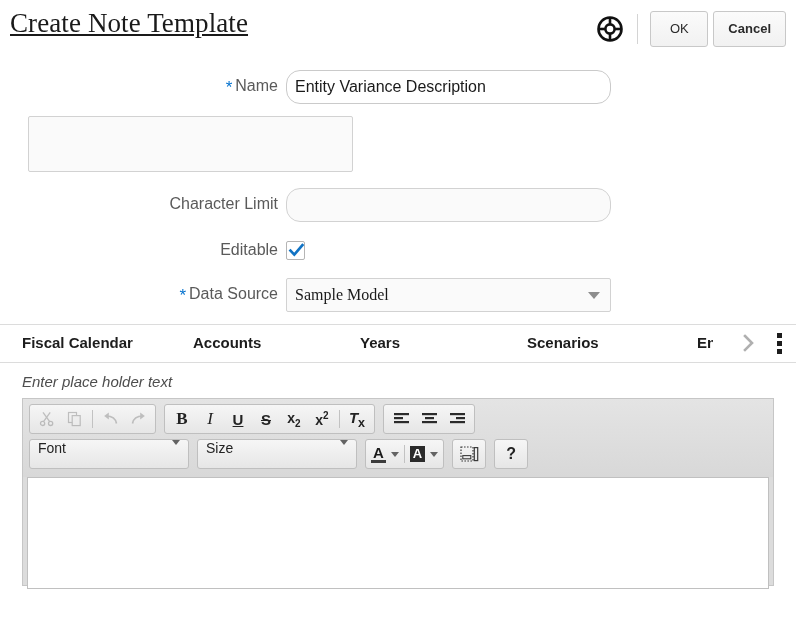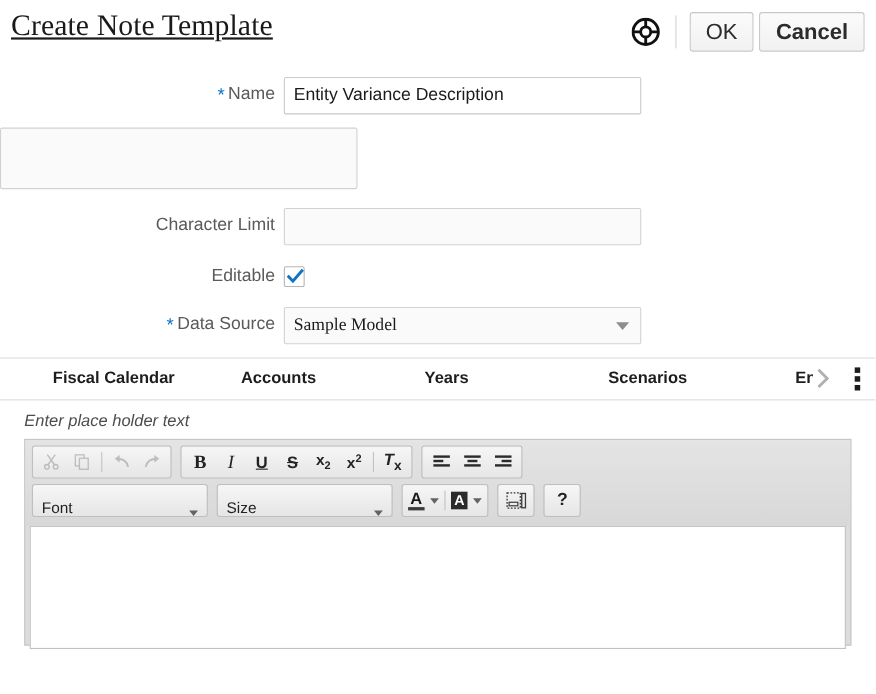--- a/index.html
+++ b/index.html
@@ -57,37 +57,38 @@
   }
   .btn {
     min-width: 58px;
     height: 36px;
     box-sizing: border-box;
     padding: 0 14px;
     background: linear-gradient(to bottom, #fbfbfb 0%, #f1f1f1 100%);
     border: 1px solid #c8c8c8;
     border-radius: 3px;
     font-family: "Liberation Sans", sans-serif;
-    font-size: 20px;
+    font-size: 13px;
     color: #2b2b2b;
     cursor: pointer;
     line-height: 34px;
     text-align: center;
     white-space: nowrap;
   }
   .btn + .btn { margin-left: 5px; font-weight: bold; }
 
   
   .form {
     padding-top: 12px;
   }
   .form-row {
     display: flex;
     align-items: flex-start;
     margin-bottom: 12px;
+    padding-left: 28px;
   }
   .form-label {
     width: 258px;
     box-sizing: border-box;
     padding-right: 8px;
     text-align: right;
     font-size: 16px;
     color: #5a5a5a;
     line-height: 32px;
     white-space: nowrap;
@@ -101,21 +102,21 @@
     top: 2px;
   }
   .field-wrap { flex: 1; }
 
   .text-input {
     width: 325px;
     height: 34px;
     box-sizing: border-box;
     padding: 0 8px;
     border: 1px solid #d2d2d2;
-    border-radius: 2px;
+    border-radius: 14px;
     background: #fafafa;
     font-family: "Liberation Sans", sans-serif;
     font-size: 16px;
     color: #1a1a1a;
     outline: none;
   }
   .text-input.focused {
     background: #ffffff;
     border-color: #cacaca;
   }
@@ -186,21 +187,20 @@
     overflow: hidden;
   }
   .tab {
     font-size: 15px;
     font-weight: bold;
     color: #1d1d1d;
     white-space: nowrap;
     cursor: pointer;
     position: absolute;
     top: 9px;
-    margin-left: 26px;
   }
   .tab-truncated { overflow: hidden; width: 16px; }
   .tab-scroll-next {
     position: absolute;
     right: 36px;
     top: 5px;
     width: 22px;
     height: 26px;
     cursor: pointer;
     display: flex;
@@ -291,21 +291,21 @@
   .tb-label-tx { font-style: italic; font-weight: bold; font-size: 15px; }
 
   .tb-select {
     width: 160px;
     height: 30px;
     box-sizing: border-box;
     border: 1px solid #bfbfbf;
     border-radius: 3px;
     background: linear-gradient(to bottom, #f6f6f6 0%, #e6e6e6 100%);
     display: flex;
-    align-items: flex-end;
+    align-items: flex-start;
     padding: 0 8px;
     cursor: pointer;
     font-size: 14px;
     color: #232323;
   }
   .tb-select .lbl { flex: 1; }
   .tb-caret {
     width: 0; height: 0;
     border-left: 4px solid transparent;
     border-right: 4px solid transparent;

